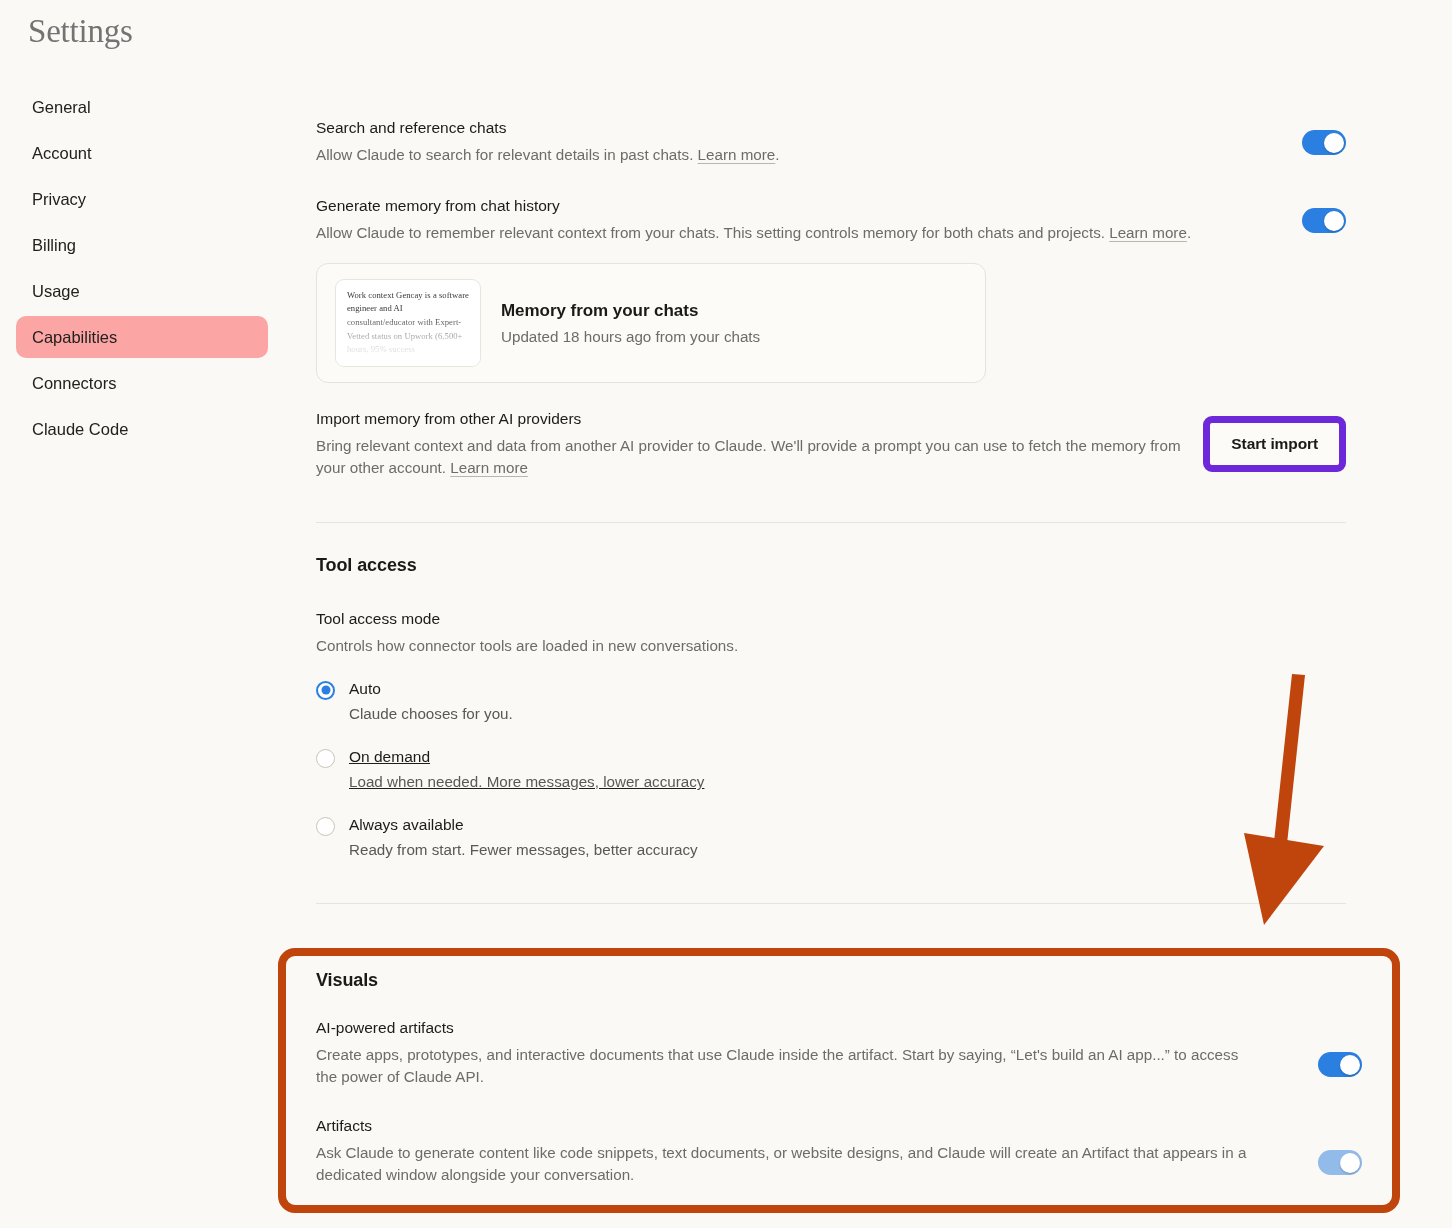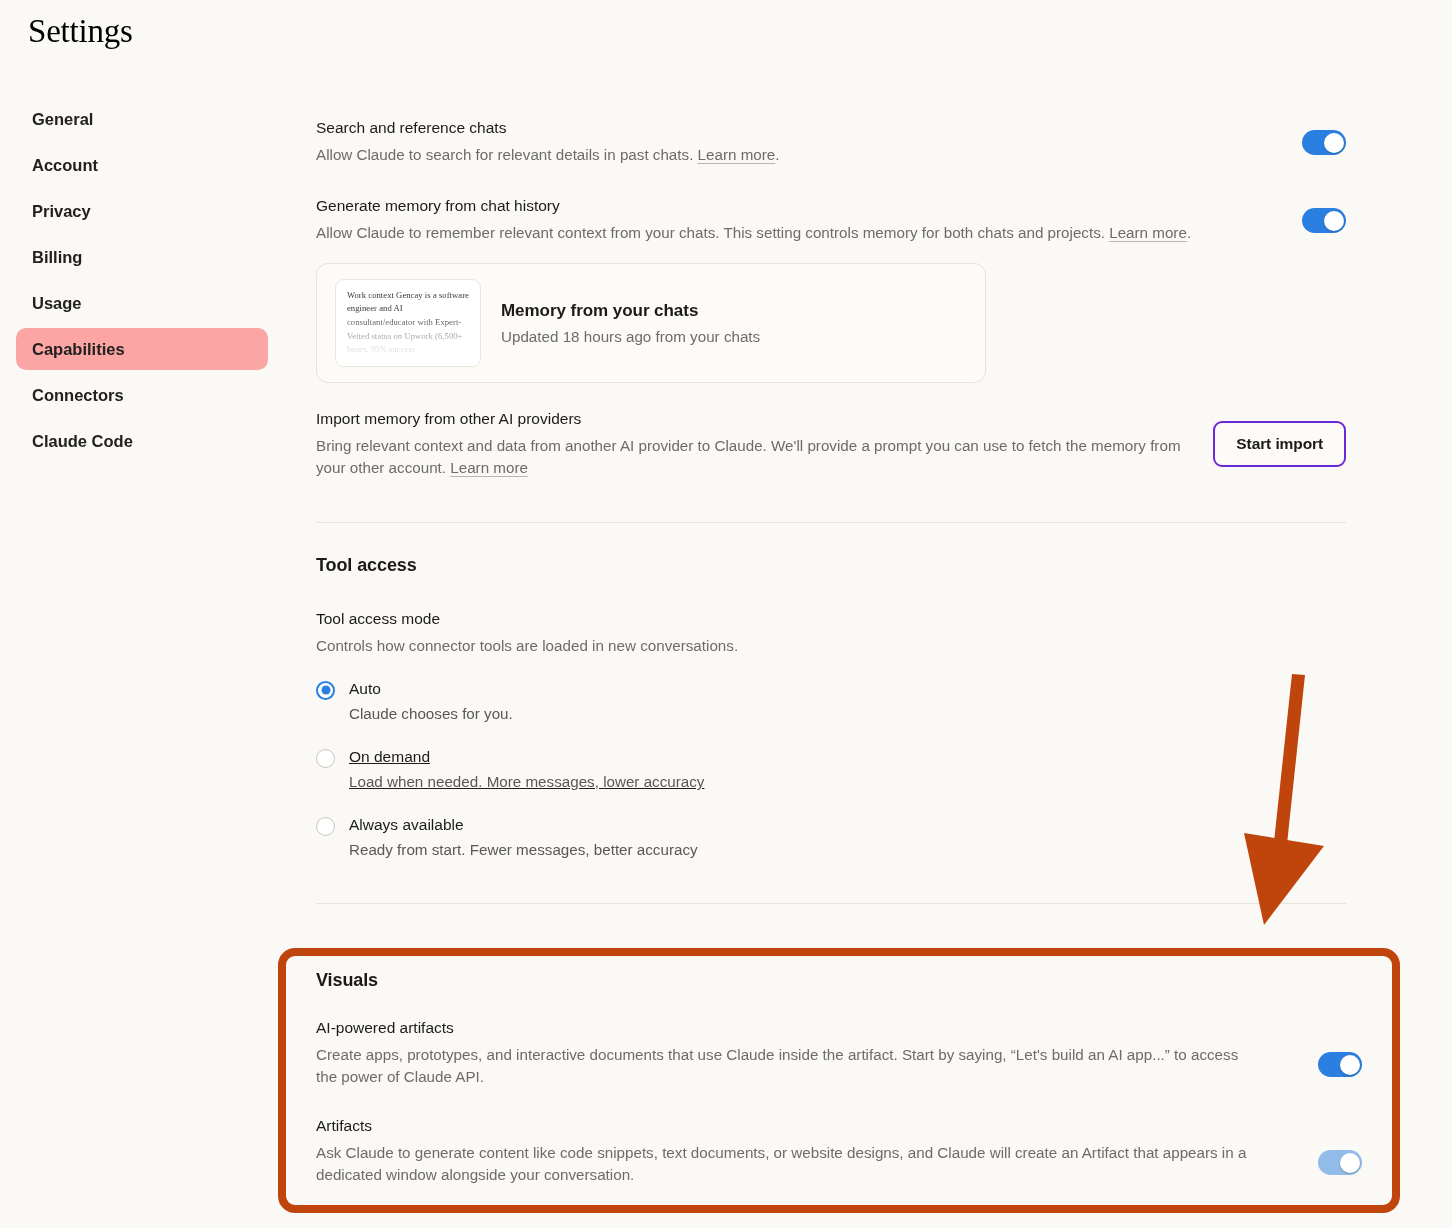--- a/index.html
+++ b/index.html
@@ -16,30 +16,29 @@
 
   
   .page-title {
     position: absolute;
     left: 28px;
     top: 13px;
     font-family: "Liberation Serif", serif;
     font-size: 33px;
     font-weight: 400;
     letter-spacing: -0.2px;
-    color: #000000;
+    color: #737373;
   }
 
   
   .sidebar {
     position: absolute;
     left: 16px;
-    top: 98px;
+    top: 86px;
     width: 252px;
-    font-weight: bold;
   }
   .sidebar-item {
     height: 42px;
     display: flex;
     align-items: center;
     padding: 0 16px;
     border-radius: 10px;
     font-size: 16.5px;
     color: #22211F;
     margin-bottom: 4px;
@@ -163,21 +162,21 @@
   }
   .memory-meta-sub {
     font-size: 15.2px;
     color: #6E6C66;
     margin-top: 7px;
   }
 
   
   .btn {
     flex: 0 0 auto;
-    border: 2px solid #6d28d9;
+    border: 7px solid #6d28d9;
     background: #FCFBF8;
     border-radius: 9px;
     padding: 12px 21px;
     font-family: "Liberation Sans", sans-serif;
     font-size: 15.5px;
     font-weight: 700;
     color: #1B1A18;
     cursor: pointer;
     white-space: nowrap;
     letter-spacing: -0.1px;

